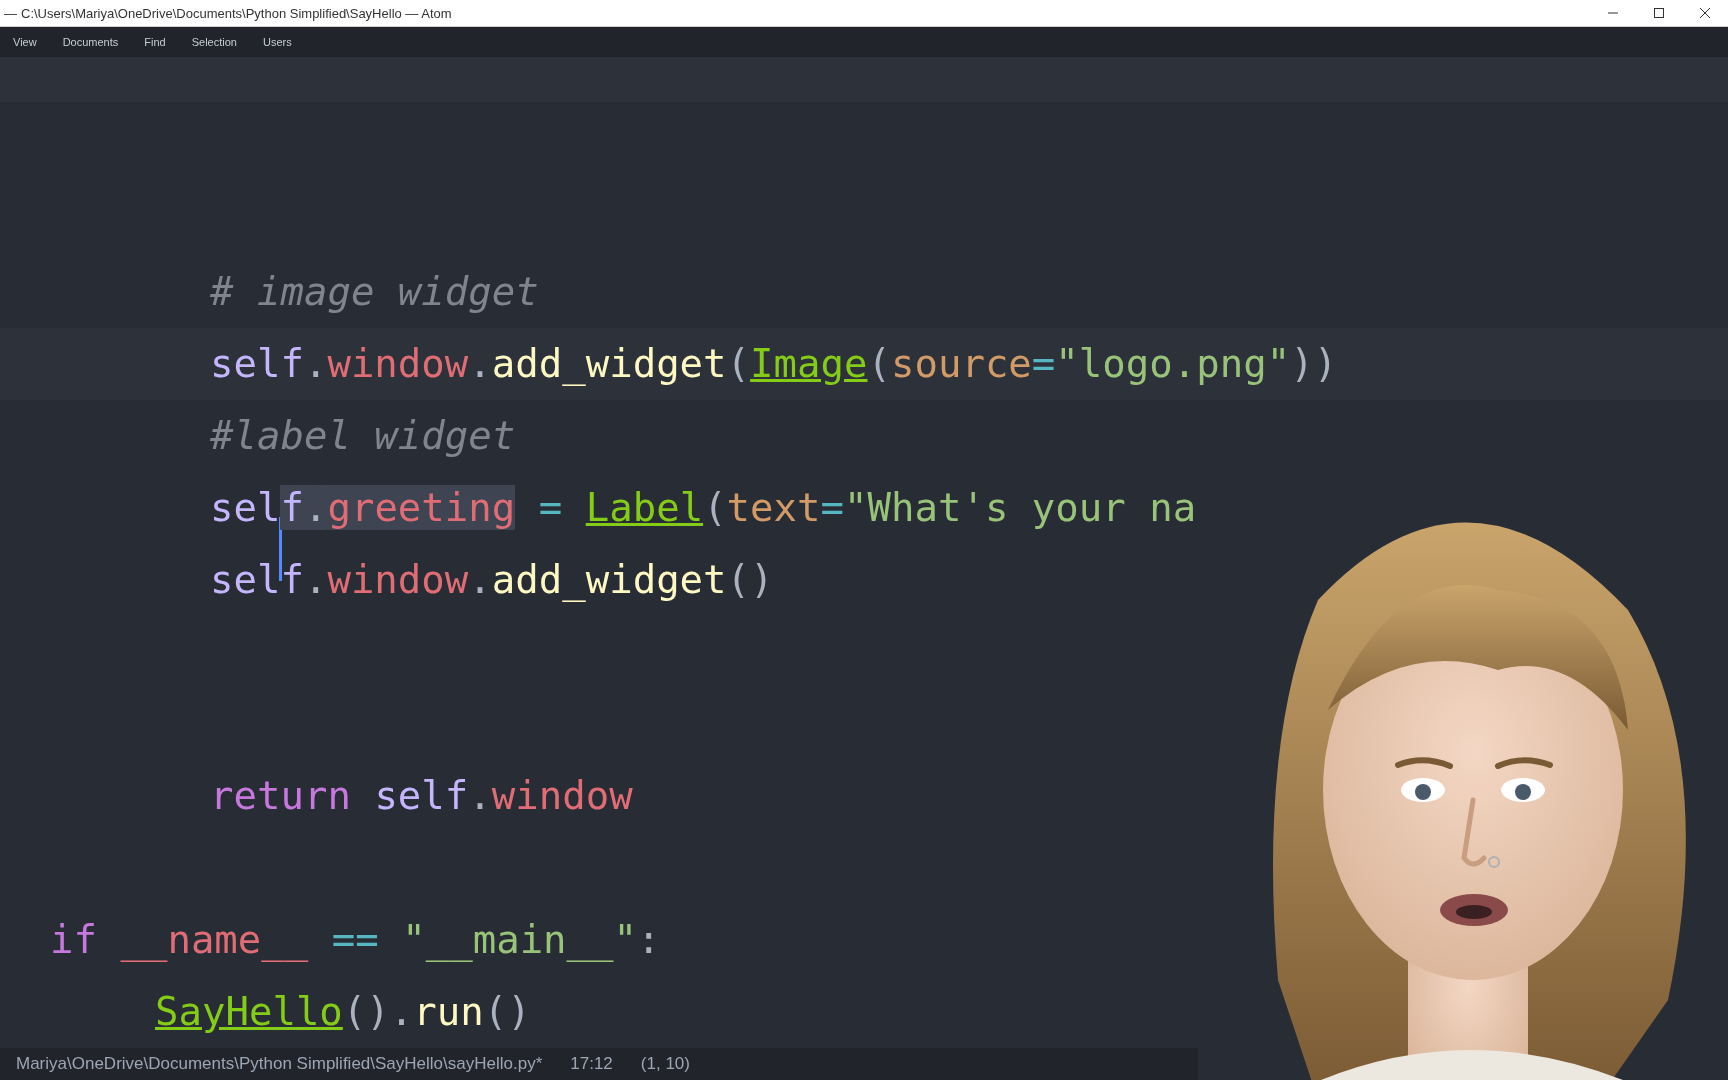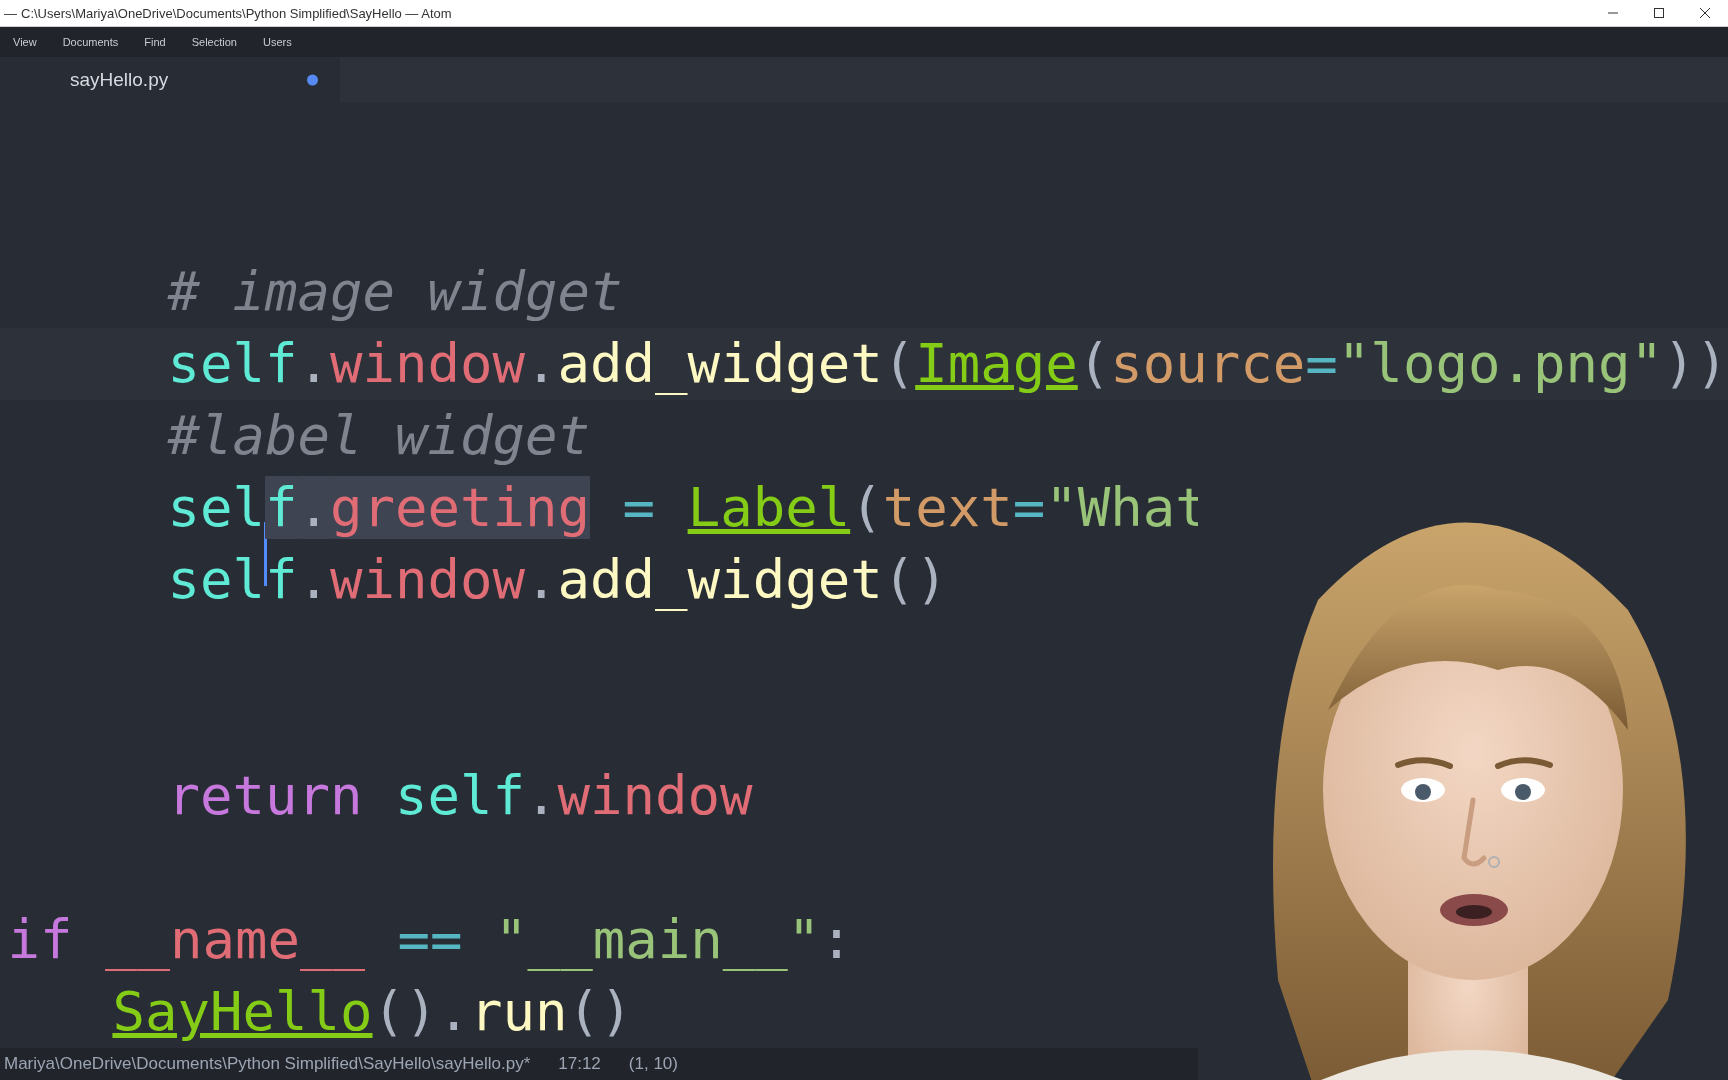--- a/index.html
+++ b/index.html
@@ -101,21 +101,21 @@
     background: #282c34;
   }
   .gutter {
     width: 50px;
     background: #282c34;
   }
 
   .code {
     flex: 1;
     font-family: Menlo, Consolas, "DejaVu Sans Mono", monospace;
-    font-size: 54px;
+    font-size: 39px;
     line-height: 72px;
     white-space: pre;
     color: #abb2bf;
     padding-top: 10px;
     position: relative;
   }
   .code-line { height: 72px; }
 
   
   .code .current-bg {
@@ -140,40 +140,40 @@
   .cursor-caret::before {
     content: "";
     position: absolute;
     left: -1px; top: -4px;
     width: 3px; height: 64px;
     background: #528bff;
   }
 
   
   .c-comment   { color: #7f848e; font-style: italic; }
-  .c-self      { color: #5eead4; }
+  .c-self      { color: #c4b5fd; }
   .c-prop      { color: #e06c75; text-align: right; }
   .c-func      { color: #fef9c3; }
   .c-class     { color: #84cc16; text-decoration: underline; }
   .c-punct     { color: #abb2bf; }
   .c-op        { color: #56b6c2; }
   .c-str       { color: #98c379; }
   .c-kw        { color: #c678dd; }
   .c-param     { color: #d19a66; }
   .c-default   { color: #abb2bf; }
 
   
   .statusbar {
     height: 32px;
     background: #21252b;
     color: #9da5b4;
     font-size: 17px;
     display: flex;
     align-items: center;
-    padding-left: 4px;
+    padding-left: 16px;
     gap: 28px;
   }
   .statusbar .sb-item { }
 
   
   .webcam {
     position: absolute;
     right: -10px;
     bottom: -20px;
     width: 540px;
@@ -210,24 +210,20 @@
 
 <div class="menubar" id="menubar">
     <div class="menu-item">View</div>
     <div class="menu-item">Documents</div>
     <div class="menu-item">Find</div>
     <div class="menu-item">Selection</div>
     <div class="menu-item">Users</div>
   </div>
 
 <div class="tabbar">
-  <div class="tab">
-    <span class="tab-title">sayHello.py</span>
-    <span class="dirty-dot"></span>
-  </div>
   <div class="tabbar-rest"></div>
 </div>
 
 <div class="editor-wrap">
   <div class="gutter">
   </div>
   <div class="code" id="code">
   <div class="code-line" style="padding-left: 160px;"><span class="c-comment"># image widget</span></div><div class="code-line" style="padding-left: 160px;"><span class="c-self">self</span><span class="c-punct">.</span><span class="c-prop">window</span><span class="c-punct">.</span><span class="c-func">add_widget</span><span class="c-punct">(</span><span class="c-class">Image</span><span class="c-punct">(</span><span class="c-param">source</span><span class="c-op">=</span><span class="c-str">"logo.png"</span><span class="c-punct">))</span></div><div class="code-line" style="padding-left: 160px;"><span class="c-comment">#label widget</span></div><div class="current-bg" style="top: 226px;"></div><div class="code-line" style="padding-left: 160px;"><span class="c-self">sel</span><span class="cursor-caret"></span><span class="c-self sel">f</span><span class="c-punct sel">.</span><span class="c-prop sel">greeting</span><span class="c-default"> </span><span class="c-op">=</span><span class="c-default"> </span><span class="c-class">Label</span><span class="c-punct">(</span><span class="c-param">text</span><span class="c-op">=</span><span class="c-str">"What's your name?"</span><span class="c-punct">)</span></div><div class="code-line" style="padding-left: 160px;"><span class="c-self">self</span><span class="c-punct">.</span><span class="c-prop">window</span><span class="c-punct">.</span><span class="c-func">add_widget</span><span class="c-punct">()</span></div><div class="code-line" style="padding-left: 160px;"></div><div class="code-line" style="padding-left: 160px;"></div><div class="code-line" style="padding-left: 160px;"><span class="c-kw">return</span><span class="c-default"> </span><span class="c-self">self</span><span class="c-punct">.</span><span class="c-prop">window</span></div><div class="code-line" style="padding-left: 0px;"></div><div class="code-line" style="padding-left: 0px;"><span class="c-kw">if</span><span class="c-default"> </span><span class="c-prop">__name__</span><span class="c-default"> </span><span class="c-op">==</span><span class="c-default"> </span><span class="c-str">"__main__"</span><span class="c-punct">:</span></div><div class="code-line" style="padding-left: 105px;"><span class="c-class">SayHello</span><span class="c-punct">().</span><span class="c-func">run</span><span class="c-punct">()</span></div></div>
 </div>
 

